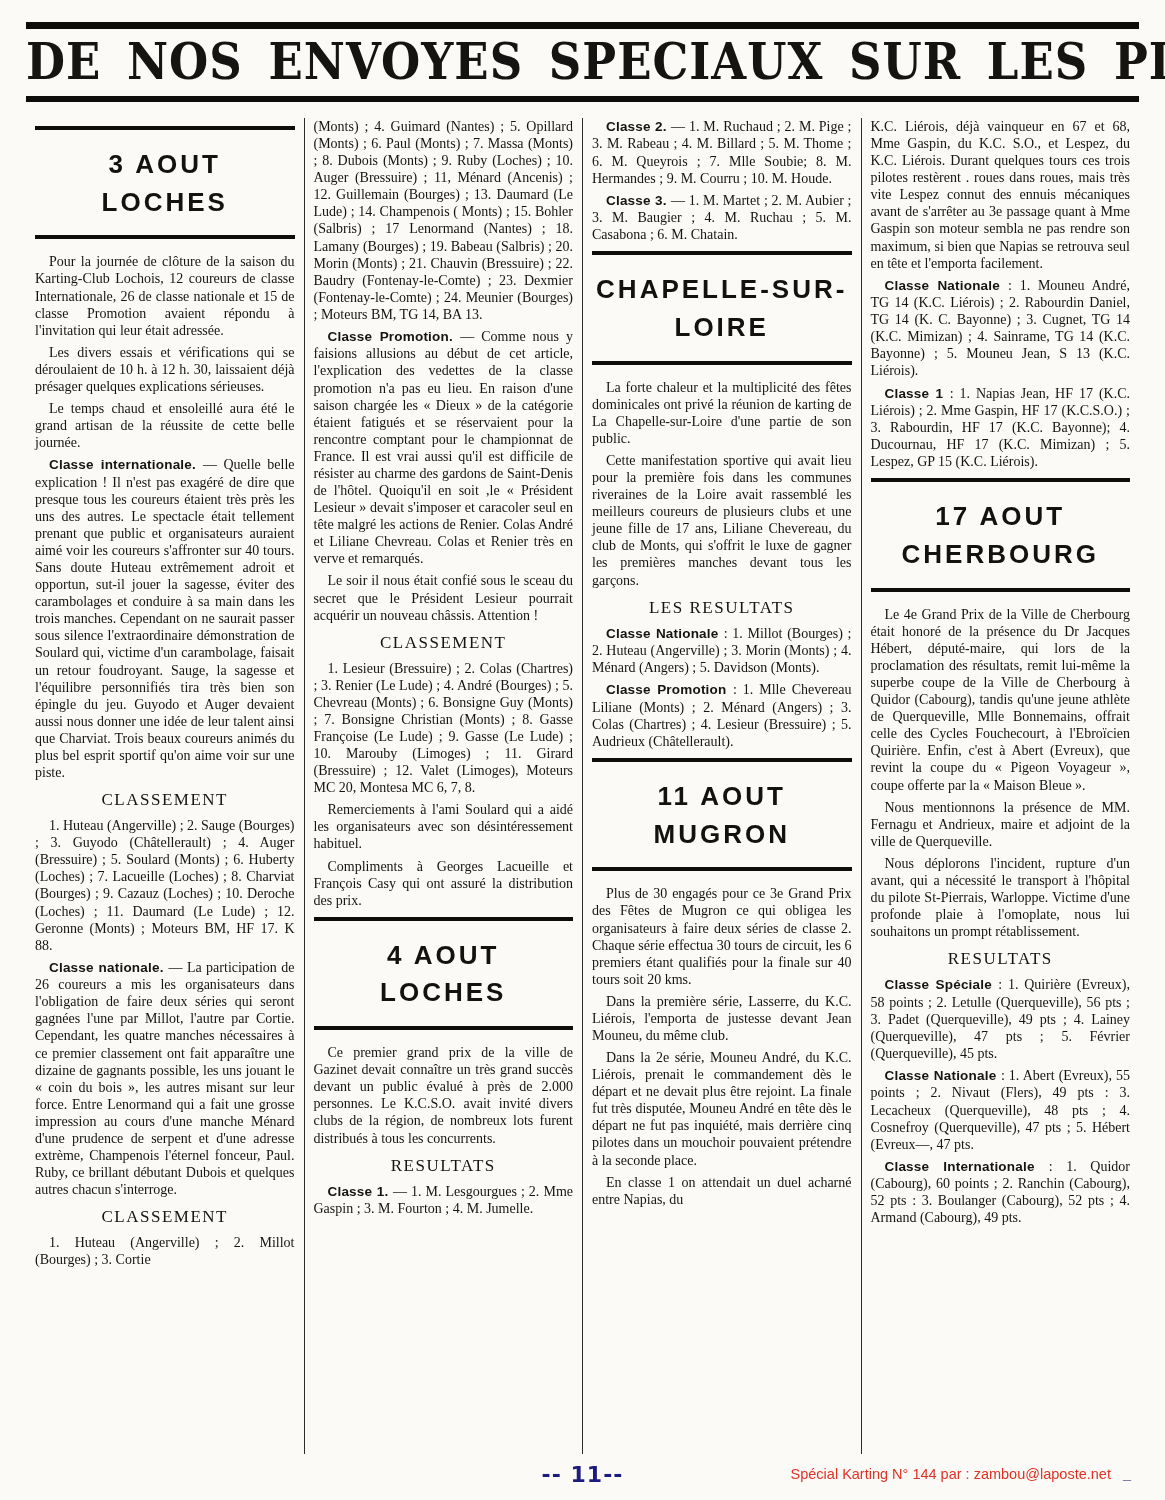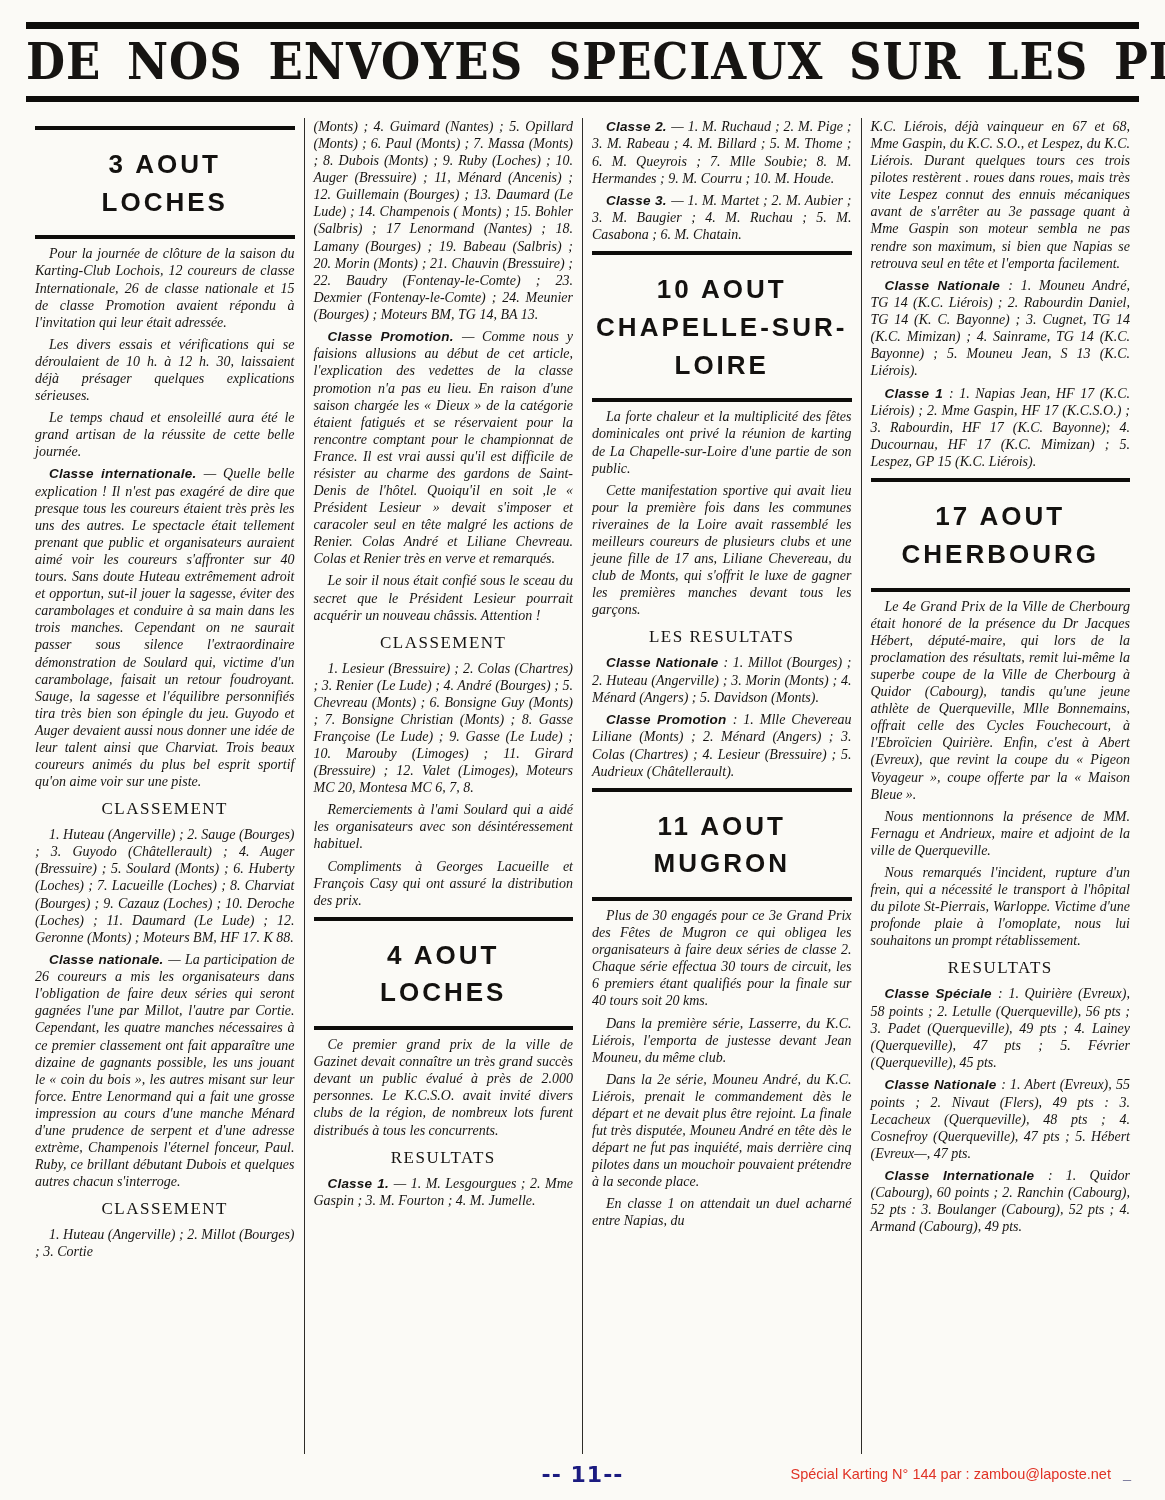--- a/index.html
+++ b/index.html
@@ -37,21 +37,21 @@
   .col{
     flex:1 1 0;
     padding:0 9px;
     overflow:hidden;
   }
   .col + .col{border-left:1px solid #2e2c28;}
   .section-header{
     border-top:4px solid #0e0d0b;
     border-bottom:4px solid #0e0d0b;
     padding:16px 0 14px 0;
-    margin:8px 0 6px 0;
+    margin:8px 0 14px 0;
     text-align:center;
   }
   .sh-line{
     font-family:"Liberation Sans", sans-serif;
     font-weight:bold;
     font-size:26px;
     letter-spacing:3px;
     line-height:1.45;
     color:#141210;
   }
@@ -61,21 +61,20 @@
     letter-spacing:1.5px;
     margin:9px 0 7px 0;
     font-family:Liberation Serif, serif;
   }
   p.para{
     margin:0 0 5px 0;
     font-size:14px;
     line-height:1.22;
     text-align:justify;
     text-indent:14px;
-    font-style:italic;
   }
   p.para .lead{
     font-family:"Liberation Sans", sans-serif;
     font-weight:bold;
     font-size:13.5px;
     letter-spacing:.2px;
   }
   .footer{
     position:absolute;
     left:0;right:0;bottom:8px;
@@ -142,21 +141,20 @@
           <div class="sh-line">LOCHES</div>
         </div>
         <p class="para">Ce premier grand prix de la ville de Gazinet devait connaître un très grand succès devant un public évalué à près de 2.000 personnes. Le K.C.S.O. avait invité divers clubs de la région, de nombreux lots furent distribués à tous les concurrents.</p>
         <div class="subhead">RESULTATS</div>
         <p class="para"><span class="lead">Classe 1. </span>— 1. M. Lesgourgues ; 2. Mme Gaspin ; 3. M. Fourton ; 4. M. Jumelle.</p>
       </div>
       <div class="col">
         <p class="para"><span class="lead">Classe 2. </span>— 1. M. Ruchaud ; 2. M. Pige ; 3. M. Rabeau ; 4. M. Billard ; 5. M. Thome ; 6. M. Queyrois ; 7. Mlle Soubie; 8. M. Hermandes ; 9. M. Courru ; 10. M. Houde.</p>
         <p class="para"><span class="lead">Classe 3. </span>— 1. M. Martet ; 2. M. Aubier ; 3. M. Baugier ; 4. M. Ruchau ; 5. M. Casabona ; 6. M. Chatain.</p>
         <div class="section-header">
-          <div class="sh-line">10 AOUT</div>
           <div class="sh-line">CHAPELLE-SUR-LOIRE</div>
         </div>
         <p class="para">La forte chaleur et la multiplicité des fêtes dominicales ont privé la réunion de karting de La Chapelle-sur-Loire d'une partie de son public.</p>
         <p class="para">Cette manifestation sportive qui avait lieu pour la première fois dans les communes riveraines de la Loire avait rassemblé les meilleurs coureurs de plusieurs clubs et une jeune fille de 17 ans, Liliane Chevereau, du club de Monts, qui s'offrit le luxe de gagner les premières manches devant tous les garçons.</p>
         <div class="subhead">LES RESULTATS</div>
         <p class="para"><span class="lead">Classe Nationale </span>: 1. Millot (Bourges) ; 2. Huteau (Angerville) ; 3. Morin (Monts) ; 4. Ménard (Angers) ; 5. Davidson (Monts).</p>
         <p class="para"><span class="lead">Classe Promotion </span>: 1. Mlle Chevereau Liliane (Monts) ; 2. Ménard (Angers) ; 3. Colas (Chartres) ; 4. Lesieur (Bressuire) ; 5. Audrieux (Châtellerault).</p>
         <div class="section-header">
           <div class="sh-line">11 AOUT</div>
           <div class="sh-line">MUGRON</div>
@@ -169,21 +167,21 @@
       <div class="col">
         <p class="para" style="text-indent: 0px;">K.C. Liérois, déjà vainqueur en 67 et 68, Mme Gaspin, du K.C. S.O., et Lespez, du K.C. Liérois. Durant quelques tours ces trois pilotes restèrent . roues dans roues, mais très vite Lespez connut des ennuis mécaniques avant de s'arrêter au 3e passage quant à Mme Gaspin son moteur sembla ne pas rendre son maximum, si bien que Napias se retrouva seul en tête et l'emporta facilement.</p>
         <p class="para"><span class="lead">Classe Nationale </span>: 1. Mouneu André, TG 14 (K.C. Liérois) ; 2. Rabourdin Daniel, TG 14 (K. C. Bayonne) ; 3. Cugnet, TG 14 (K.C. Mimizan) ; 4. Sainrame, TG 14 (K.C. Bayonne) ; 5. Mouneu Jean, S 13 (K.C. Liérois).</p>
         <p class="para"><span class="lead">Classe 1 </span>: 1. Napias Jean, HF 17 (K.C. Liérois) ; 2. Mme Gaspin, HF 17 (K.C.S.O.) ; 3. Rabourdin, HF 17 (K.C. Bayonne); 4. Ducournau, HF 17 (K.C. Mimizan) ; 5. Lespez, GP 15 (K.C. Liérois).</p>
         <div class="section-header">
           <div class="sh-line">17 AOUT</div>
           <div class="sh-line">CHERBOURG</div>
         </div>
         <p class="para">Le 4e Grand Prix de la Ville de Cherbourg était honoré de la présence du Dr Jacques Hébert, député-maire, qui lors de la proclamation des résultats, remit lui-même la superbe coupe de la Ville de Cherbourg à Quidor (Cabourg), tandis qu'une jeune athlète de Querqueville, Mlle Bonnemains, offrait celle des Cycles Fouchecourt, à l'Ebroïcien Quirière. Enfin, c'est à Abert (Evreux), que revint la coupe du « Pigeon Voyageur », coupe offerte par la « Maison Bleue ».</p>
         <p class="para">Nous mentionnons la présence de MM. Fernagu et Andrieux, maire et adjoint de la ville de Querqueville.</p>
-        <p class="para">Nous remarqués l'incident, rupture d'un frein, qui a nécessité le transport à l'hôpital du pilote St-Pierrais, Warloppe. Victime d'une profonde plaie à l'omoplate, nous lui souhaitons un prompt rétablissement.</p>
+        <p class="para">Nous déplorons l'incident, rupture d'un avant, qui a nécessité le transport à l'hôpital du pilote St-Pierrais, Warloppe. Victime d'une profonde plaie à l'omoplate, nous lui souhaitons un prompt rétablissement.</p>
         <div class="subhead">RESULTATS</div>
         <p class="para"><span class="lead">Classe Spéciale </span>: 1. Quirière (Evreux), 58 points ; 2. Letulle (Querqueville), 56 pts ; 3. Padet (Querqueville), 49 pts ; 4. Lainey (Querqueville), 47 pts ; 5. Février (Querqueville), 45 pts.</p>
         <p class="para"><span class="lead">Classe Nationale </span>: 1. Abert (Evreux), 55 points ; 2. Nivaut (Flers), 49 pts : 3. Lecacheux (Querqueville), 48 pts ; 4. Cosnefroy (Querqueville), 47 pts ; 5. Hébert (Evreux—, 47 pts.</p>
         <p class="para"><span class="lead">Classe Internationale </span>: 1. Quidor (Cabourg), 60 points ; 2. Ranchin (Cabourg), 52 pts : 3. Boulanger (Cabourg), 52 pts ; 4. Armand (Cabourg), 49 pts.</p>
       </div>
     </div>
 
   <div class="footer">
     <span class="page-number">-- 11--</span>
     <span class="footer-credit"><span>Spécial Karting N° 144 par :  zambou@laposte.net</span><span class="footer-suffix">_</span></span>

